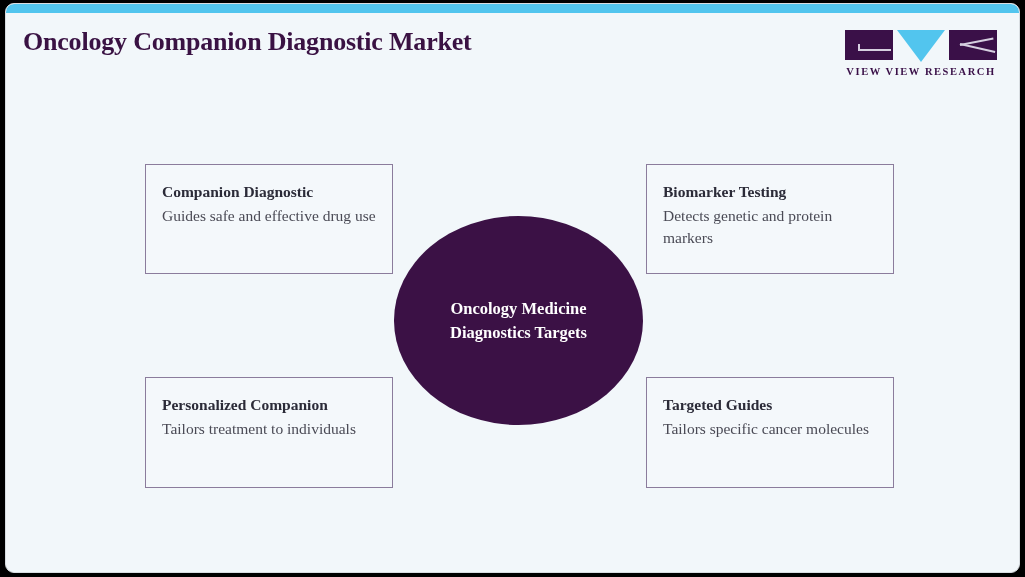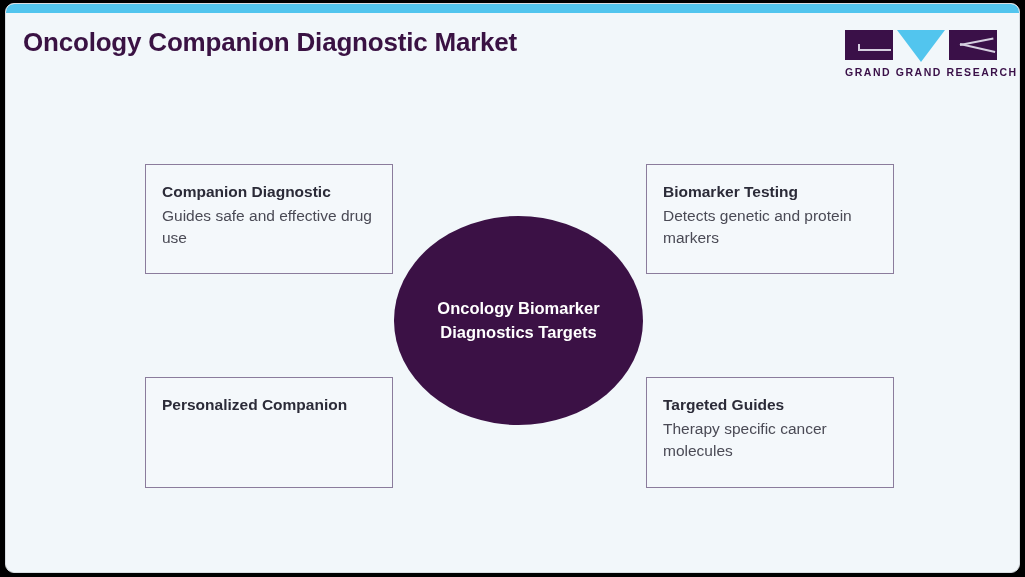--- a/index.html
+++ b/index.html
@@ -13,20 +13,21 @@
     height: 577px;
     font-family: "Liberation Sans", sans-serif;
     overflow: hidden;
   }
 
   .page {
     position: relative;
     width: 930px;
     height: 577px;
     box-sizing: border-box;
+    font-family: Liberation Serif, serif;
   }
 
   
   .card {
     position: absolute;
     left: 5px;
     top: 3px;
     width: 1015px;
     height: 570px;
     box-sizing: border-box;
@@ -200,43 +201,44 @@
         <div class="logo-g">
           <div class="bar-h"></div>
           <div class="bar-v"></div>
         </div>
         <div class="logo-v"></div>
         <div class="logo-r">
           <div class="slash"></div>
           <div class="slash2"></div>
         </div>
       </div>
-      <div class="logo-text">GRAND GRAND RESEARCH</div>
+      <div class="logo-text">VIEW VIEW RESEARCH</div>
     </div>
 
     <div class="center-ellipse">
       <div class="center-ellipse-label">
-        <span>Oncology Biomarker</span><br>
+        <span>Oncology Medicine</span><br>
         <span>Diagnostics Targets</span>
       </div>
     </div>
 
     <div class="node-box right top">
       <div class="node-title">Biomarker Testing</div>
       <div class="node-desc">Detects genetic and protein markers</div>
     </div>
 
     <div class="node-box left top">
       <div class="node-title">Companion Diagnostic</div>
       <div class="node-desc">Guides safe and effective drug use</div>
     </div>
 
     <div class="node-box left bottom">
       <div class="node-title">Personalized Companion</div>
+      <div class="node-desc">Tailors treatment to individuals</div>
     </div>
 
     <div class="node-box right bottom">
       <div class="node-title">Targeted Guides</div>
-      <div class="node-desc">Therapy specific cancer molecules</div>
+      <div class="node-desc">Tailors specific cancer molecules</div>
     </div>
 
   </div>
 </div>
 
 </body></html>

